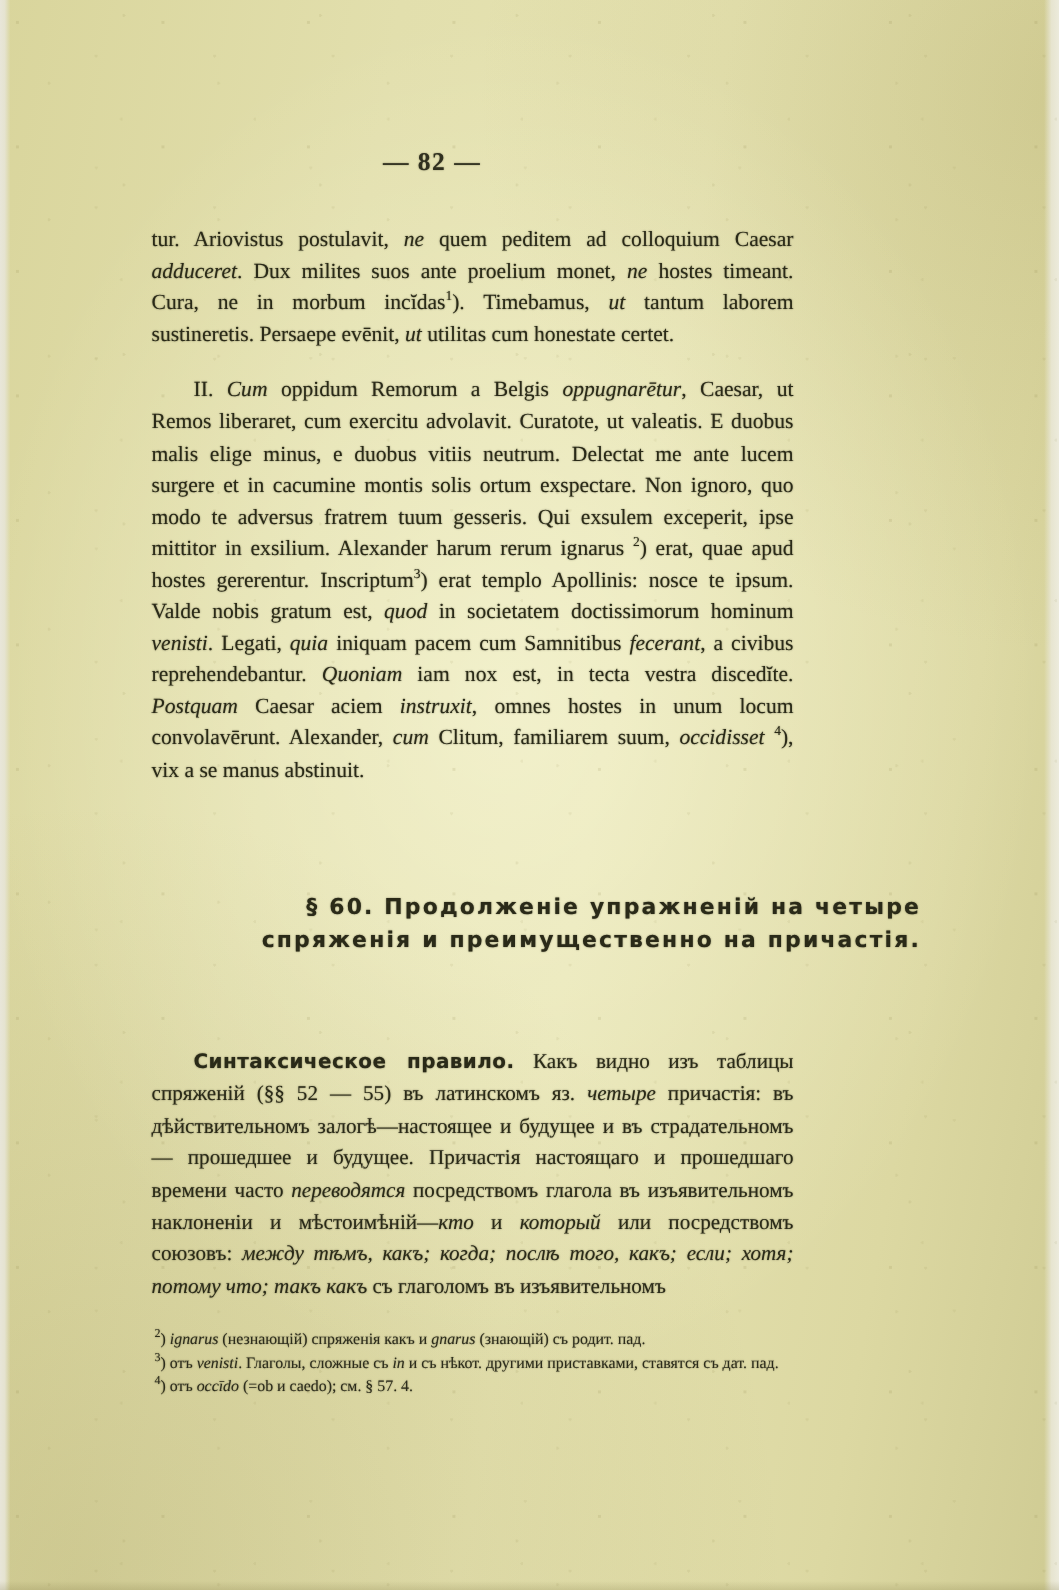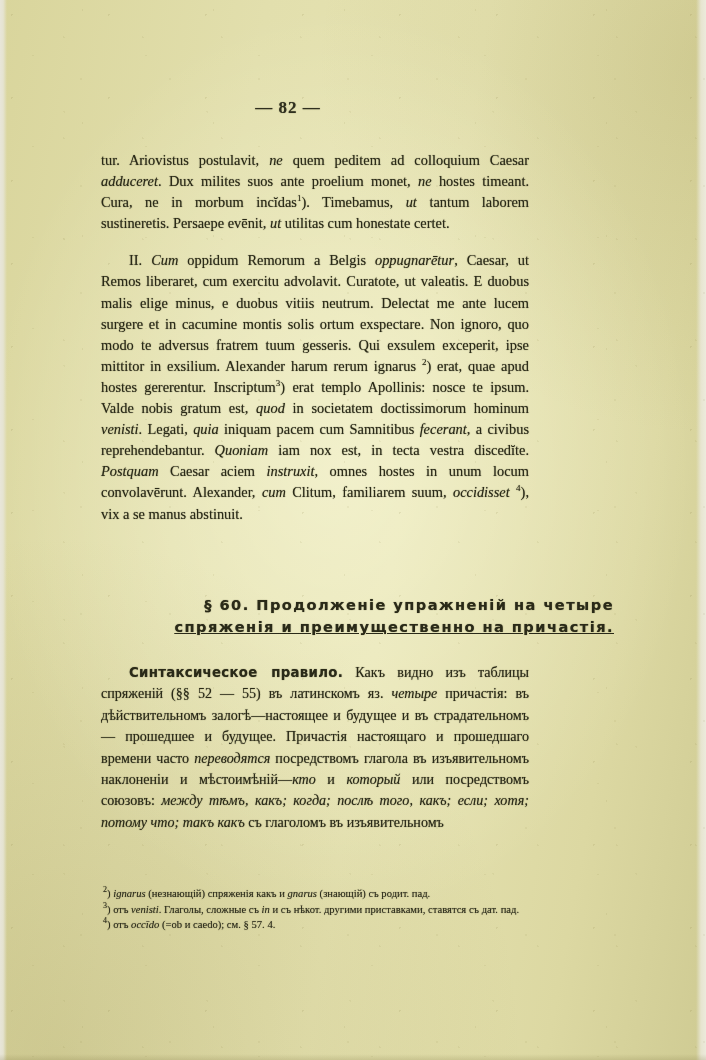--- a/index.html
+++ b/index.html
@@ -122,27 +122,27 @@
     width: 522px;
     text-align: right;
     font-family: "DejaVu Sans", sans-serif;
     font-size: 14.6px;
     font-weight: bold;
     line-height: 22px;
     letter-spacing: 1.45px;
     color: #2a2a18;
     text-shadow: 0 0 1.1px rgba(35,33,14,.6);
   }
-  #section-heading .hl2 { display: block; text-decoration: underline; }
+  #section-heading .hl2 { display: block; }
 
   
   #rule-block {
     position: absolute;
     left: 101px;
-    top: 662px;
+    top: 698px;
     width: 428px;
     font-family: "Liberation Serif", serif;
     font-size: 14.1px;
     line-height: 21.4px;
     text-align: justify;
     color: #2a2a18;
     text-shadow: 0 0 1.15px rgba(35,33,14,.6);
   }
   #rule-block p { margin: 0; text-indent: 28px; }
   .rule-label {

